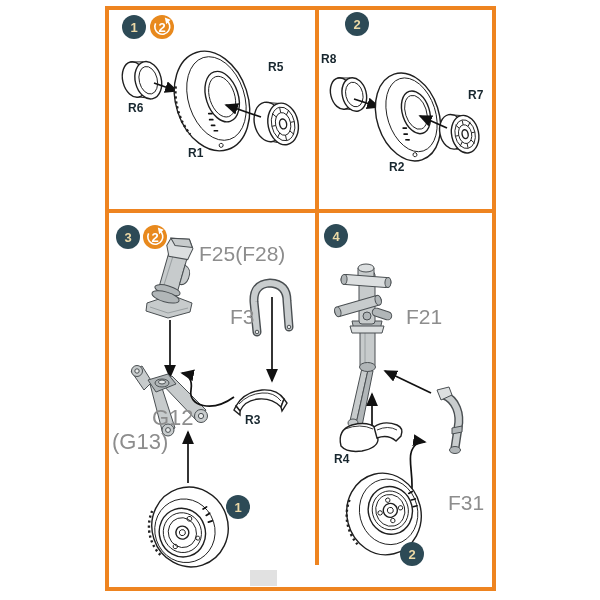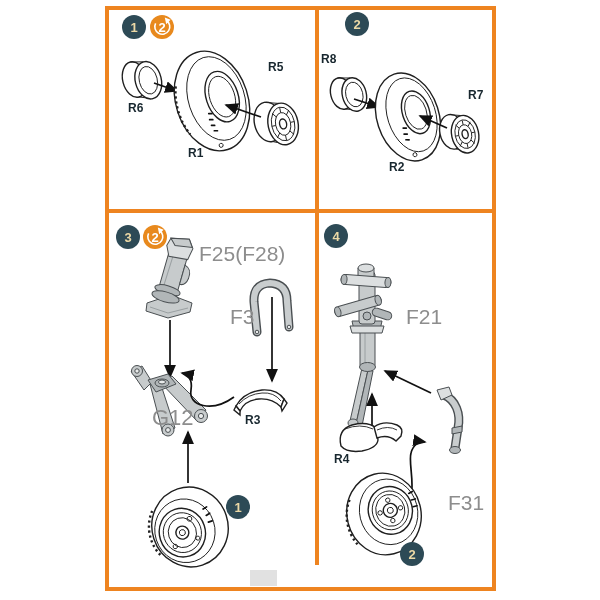--- a/index.html
+++ b/index.html
@@ -301,20 +301,21 @@
   <div class="lbl dark" style="left:188px;top:146px;">R1</div>
   <div class="lbl dark" style="left:268px;top:60px;">R5</div>
 
   <div class="lbl dark" style="left:321px;top:52px;">R8</div>
   <div class="lbl dark" style="left:389px;top:160px;">R2</div>
   <div class="lbl dark" style="left:468px;top:88px;">R7</div>
 
   <div class="lbl gray" style="left:199px;top:242px;">F25(F28)</div>
   <div class="lbl gray" style="left:230px;top:305px;">F3</div>
   <div class="lbl gray big" style="left:115px;top:405px;margin-left:37px;">G12</div>
+  <div class="lbl gray big" style="left:112px;top:429px;">(G13)</div>
   <div class="lbl dark" style="left:245px;top:413px;">R3</div>
 
   <div class="lbl gray" style="left:406px;top:305px;">F21</div>
   <div class="lbl dark" style="left:334px;top:452px;">R4</div>
   <div class="lbl gray" style="left:448px;top:459px;margin-top:32px;">F31</div>
 
   <div class="swatch"></div>
 
 </div>
 

